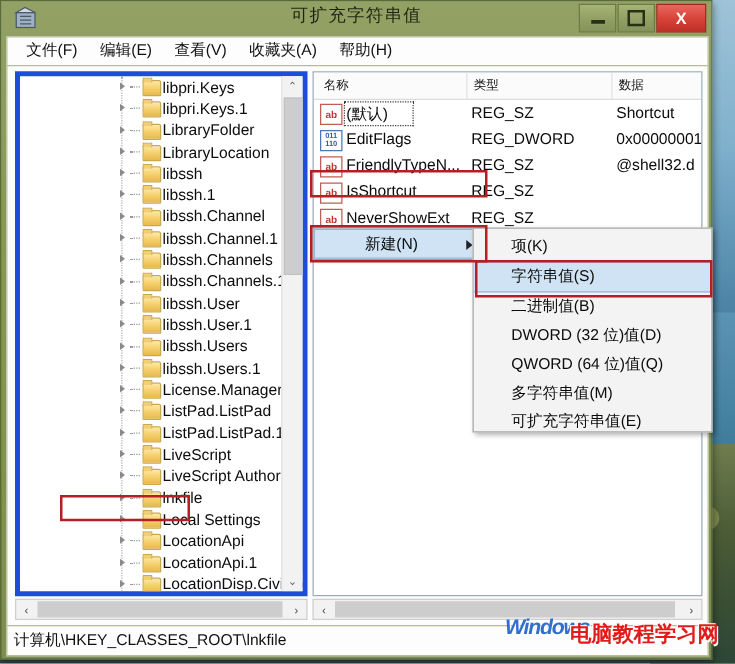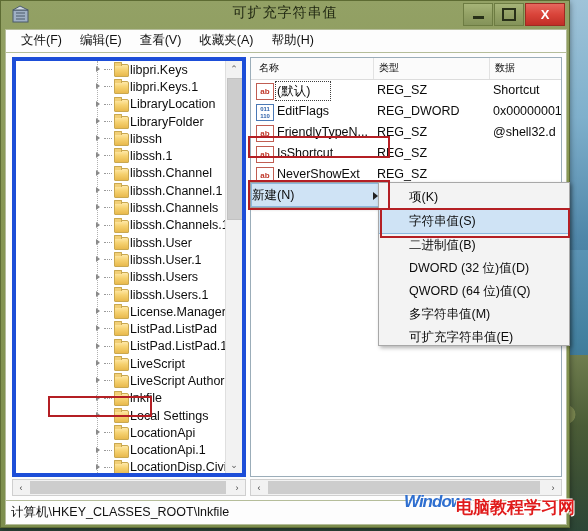--- a/index.html
+++ b/index.html
@@ -190,21 +190,21 @@
   }
 
   
   .ctxmenu{
     position:absolute; left:250px; top:182px; width:138px; height:26px;
     background:#f1f1f1; border:1px solid #a0a0a0; box-sizing:border-box;
     box-shadow:1px 1px 3px rgba(0,0,0,.3);
   }
   .ctxmenu .item{
     position:relative; height:24px; display:flex; align-items:center;
-    font-size:12.5px; color:#0b0b0b; 
+    font-size:12.5px; color:#0b0b0b; padding-left:40px;
     background:#cfe3f5; border:1px solid #8cb8de; margin:0;
     box-sizing:border-box; height:24px;
   }
   .ctxmenu .caret{
     position:absolute; right:8px; top:8px; width:0;height:0;
     border-left:5px solid #222; border-top:4px solid transparent; border-bottom:4px solid transparent;
   }
   .submenu{
     position:absolute; left:378px; top:182px; width:192px; height:164px;
     background:#f3f3f3; border:1px solid #a8a8a8; box-sizing:border-box;
@@ -291,27 +291,27 @@
             <div class="tnode">
               <span class="arrow"></span>
               <span class="dots"></span>
               <span class="folder"></span>
               <span class="tlabel">libpri.Keys.1</span>
             </div>
             <div class="tnode">
               <span class="arrow"></span>
               <span class="dots"></span>
               <span class="folder"></span>
+              <span class="tlabel">LibraryFolder</span>
+            </div>
+            <div class="tnode">
+              <span class="arrow"></span>
+              <span class="dots"></span>
+              <span class="folder"></span>
               <span class="tlabel">LibraryLocation</span>
-            </div>
-            <div class="tnode">
-              <span class="arrow"></span>
-              <span class="dots"></span>
-              <span class="folder"></span>
-              <span class="tlabel">LibraryFolder</span>
             </div>
             <div class="tnode">
               <span class="arrow"></span>
               <span class="dots"></span>
               <span class="folder"></span>
               <span class="tlabel">libssh</span>
             </div>
             <div class="tnode">
               <span class="arrow"></span>
               <span class="dots"></span>

